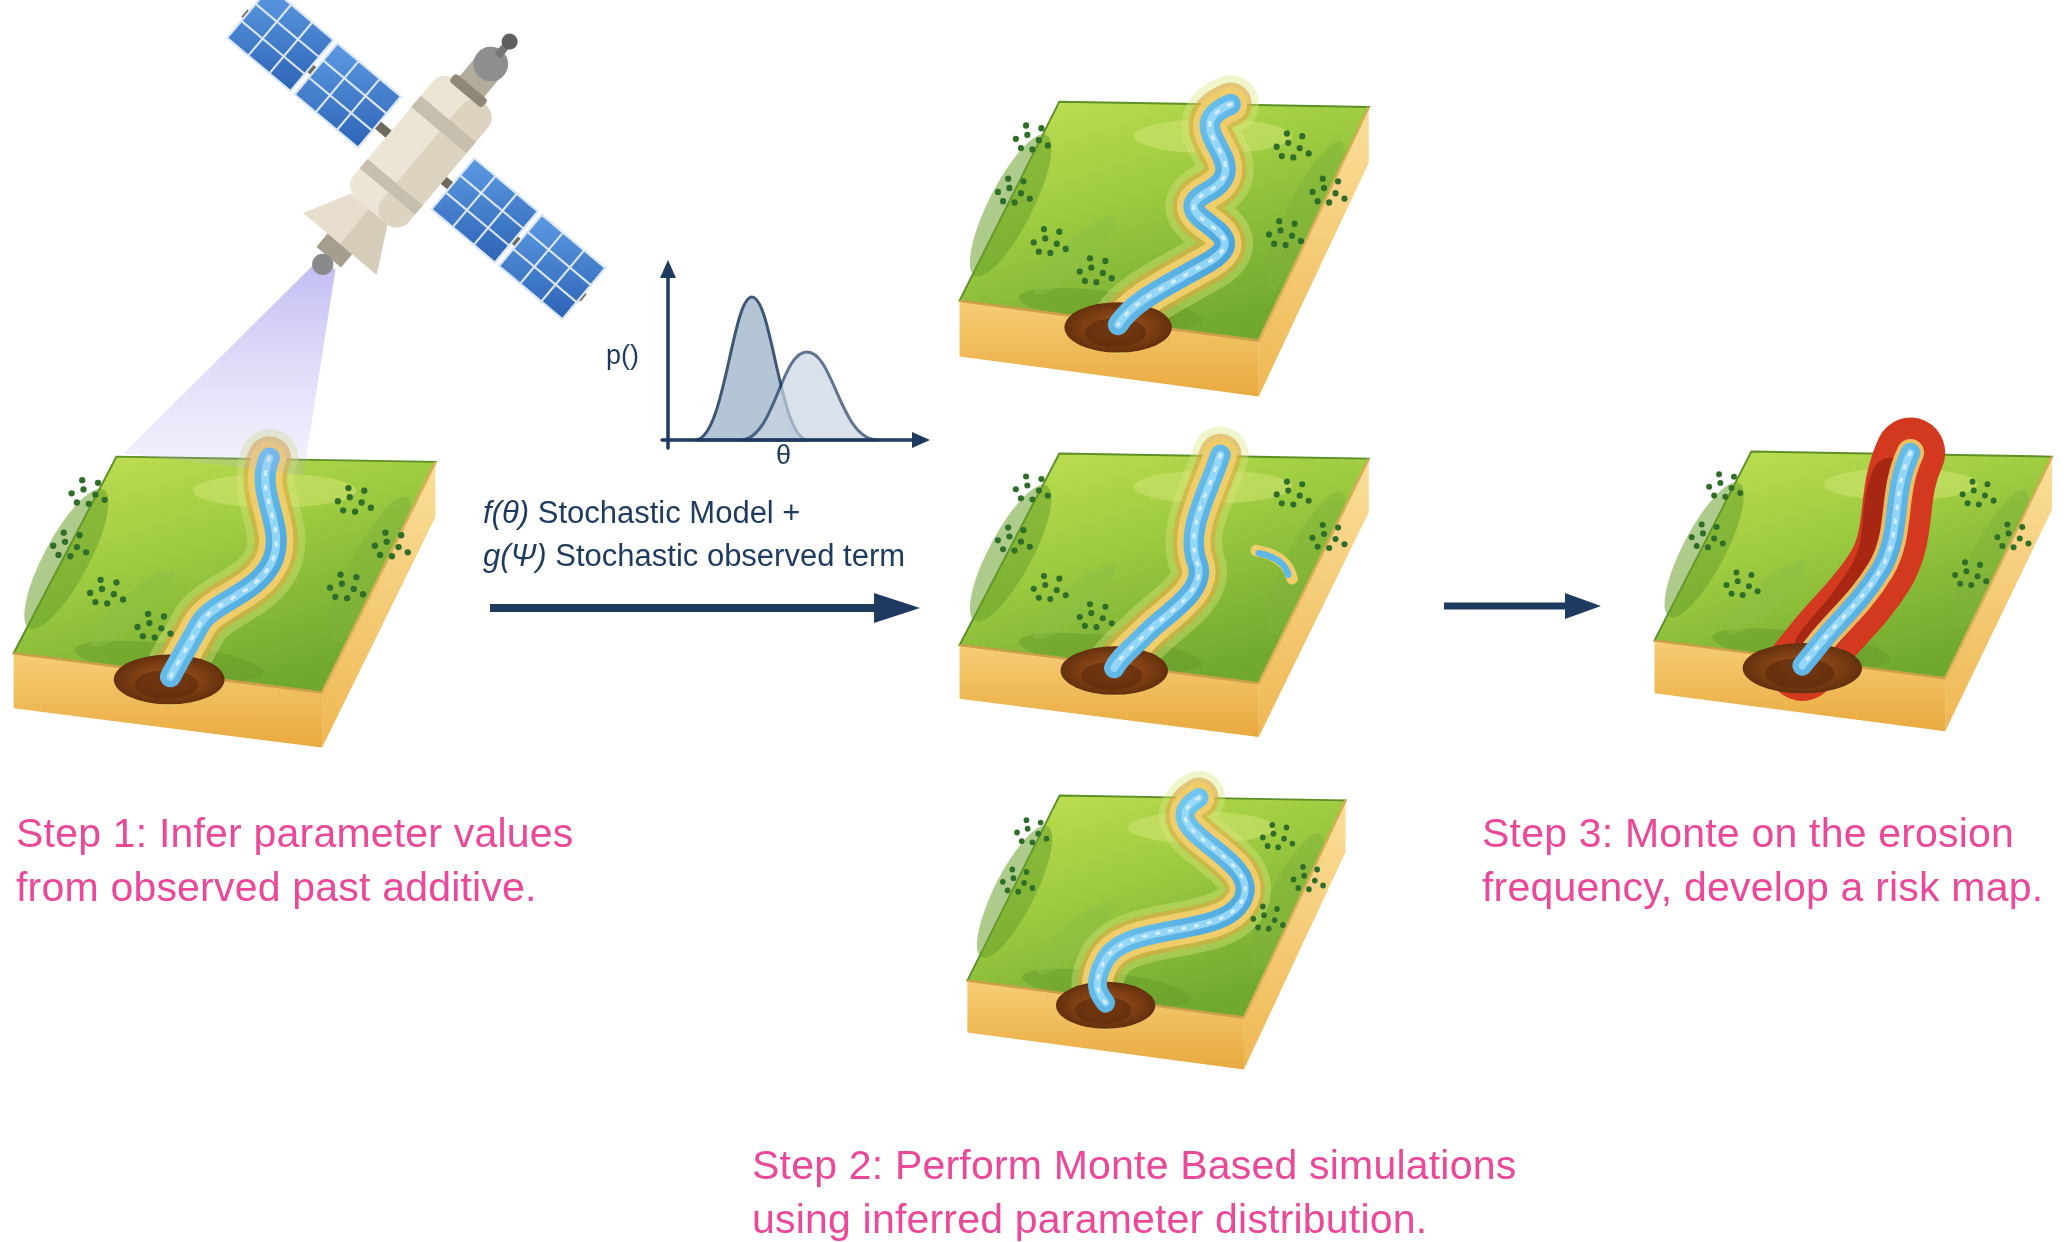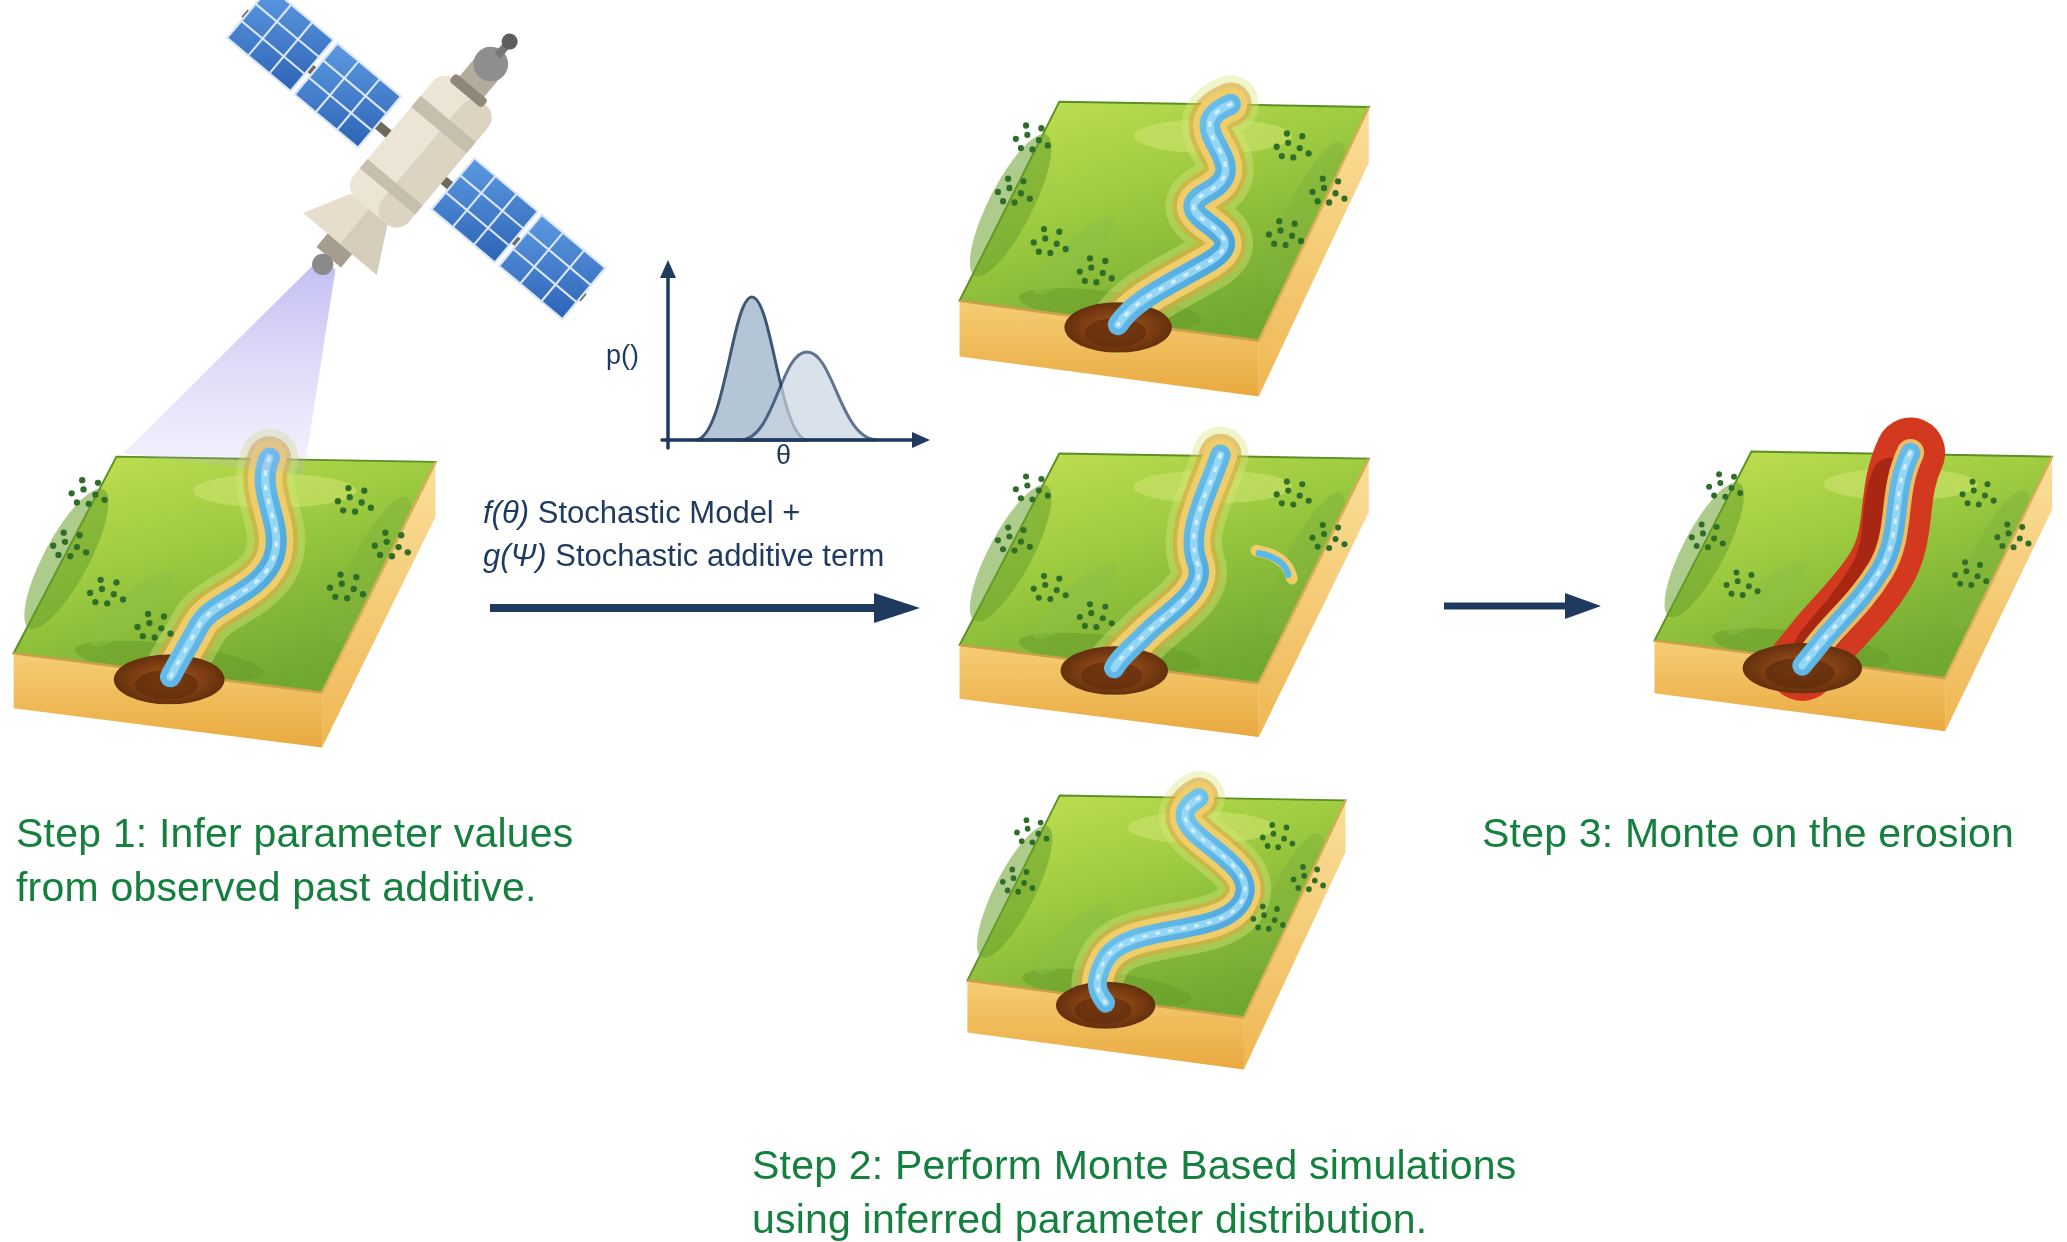--- a/index.html
+++ b/index.html
@@ -1,20 +1,20 @@
 <!DOCTYPE html>
 <html style="--navy: #1e3a5f; --text: #141414; --grass_light: #c3e155; --grass_dark: #70a830; --river_blue: #3e9bd8; --sand: #f0cd6b; --soil_brown: #7a3c12; --risk_red: #d2391f; --beam_lavender: #a9a2ec; --panel_blue: #3f7fd2;"><head>
 <meta charset="utf-8">
 <style>
   * { margin:0; padding:0; box-sizing:border-box; }
   html,body { background:#ffffff; font-family:"Liberation Sans", sans-serif; }
   .stage { position:relative; width:2067px; height:1242px; background:#fff; overflow:hidden; }
   .abs { position:absolute; }
   svg { overflow:visible; display:block; }
-  .caption { font-size:41px; color:#15803d; line-height:1.32; letter-spacing:0.2px; }
+  .caption { font-size:41px; color:#ec4899; line-height:1.32; letter-spacing:0.2px; }
   .model-text { font-size:31px; color:var(--navy,#1e3a5f); line-height:1.38; font-weight:500; }
   .model-text .it { font-style:italic;margin-top:48px; }
   .plot-label { font-size:27px; fill:var(--navy,#1e3a5f); font-family:"Liberation Sans",sans-serif; }
   .riv { fill:none; stroke-linecap:round; stroke-linejoin:round; }
   .sparkle { stroke:#ffffff; stroke-width:2.5; stroke-dasharray:2 9; opacity:0.6; }
   .axis { stroke:var(--navy,#1e3a5f); stroke-width:3.5; stroke-linecap:round; fill:none; }
   .axishead { fill:var(--navy,#1e3a5f); }
 </style>
 </head>
 <body>
@@ -144,21 +144,21 @@
     <line x1="68" y1="196" x2="68" y2="24" class="axis"></line>
     <polygon points="68,8 60,26 76,26" class="axishead"></polygon>
     <line x1="62" y1="188" x2="314" y2="188" class="axis"></line>
     <polygon points="330,188 312,180 312,196" class="axishead"></polygon>
     <text x="6" y="112" class="plot-label">p()</text>
     <text x="176" y="212" class="plot-label">θ</text>
   </svg>
 
   <div class="abs model-text" style="left:483px; top:492px; width:470px">
     <div><span class="it">f(θ)</span> <span>Stochastic Model +</span></div>
-    <div><span class="it">g(Ψ)</span> <span>Stochastic additive term</span></div>
+    <div><span class="it">g(Ψ)</span> <span>Stochastic observed term</span></div>
   </div>
 
   <svg class="abs" style="left:486px; top:585px" width="440" height="46" viewBox="0 0 440 46">
     <line x1="4" y1="23" x2="390" y2="23" stroke="#1e3a5f" stroke-width="8"></line>
     <polygon points="388,8 434,23 388,38" fill="#1e3a5f"></polygon>
   </svg>
 
   <svg class="abs" style="left:957px; top:99px" width="422" height="312" viewBox="0 0 330 235" preserveAspectRatio="none">
     <use href="#terrainBase"></use>
     <use href="#riverSim1" class="riv" stroke="#d9e57c" stroke-width="44" opacity="0.4"></use>
@@ -243,15 +243,16 @@
     <div>from observed past additive.</div>
   </div>
 
   <div class="abs caption" style="left:752px; top:1138px; width:820px">
     <div>Step 2: Perform Monte Based simulations</div>
     <div>using inferred parameter distribution.</div>
   </div>
 
   <div class="abs caption" style="left:1482px; top:806px; width:580px">
     <div>Step 3: Monte on the erosion</div>
+    <div>frequency, develop a risk map.</div>
   </div>
 
 </div>
 
 </body></html>

